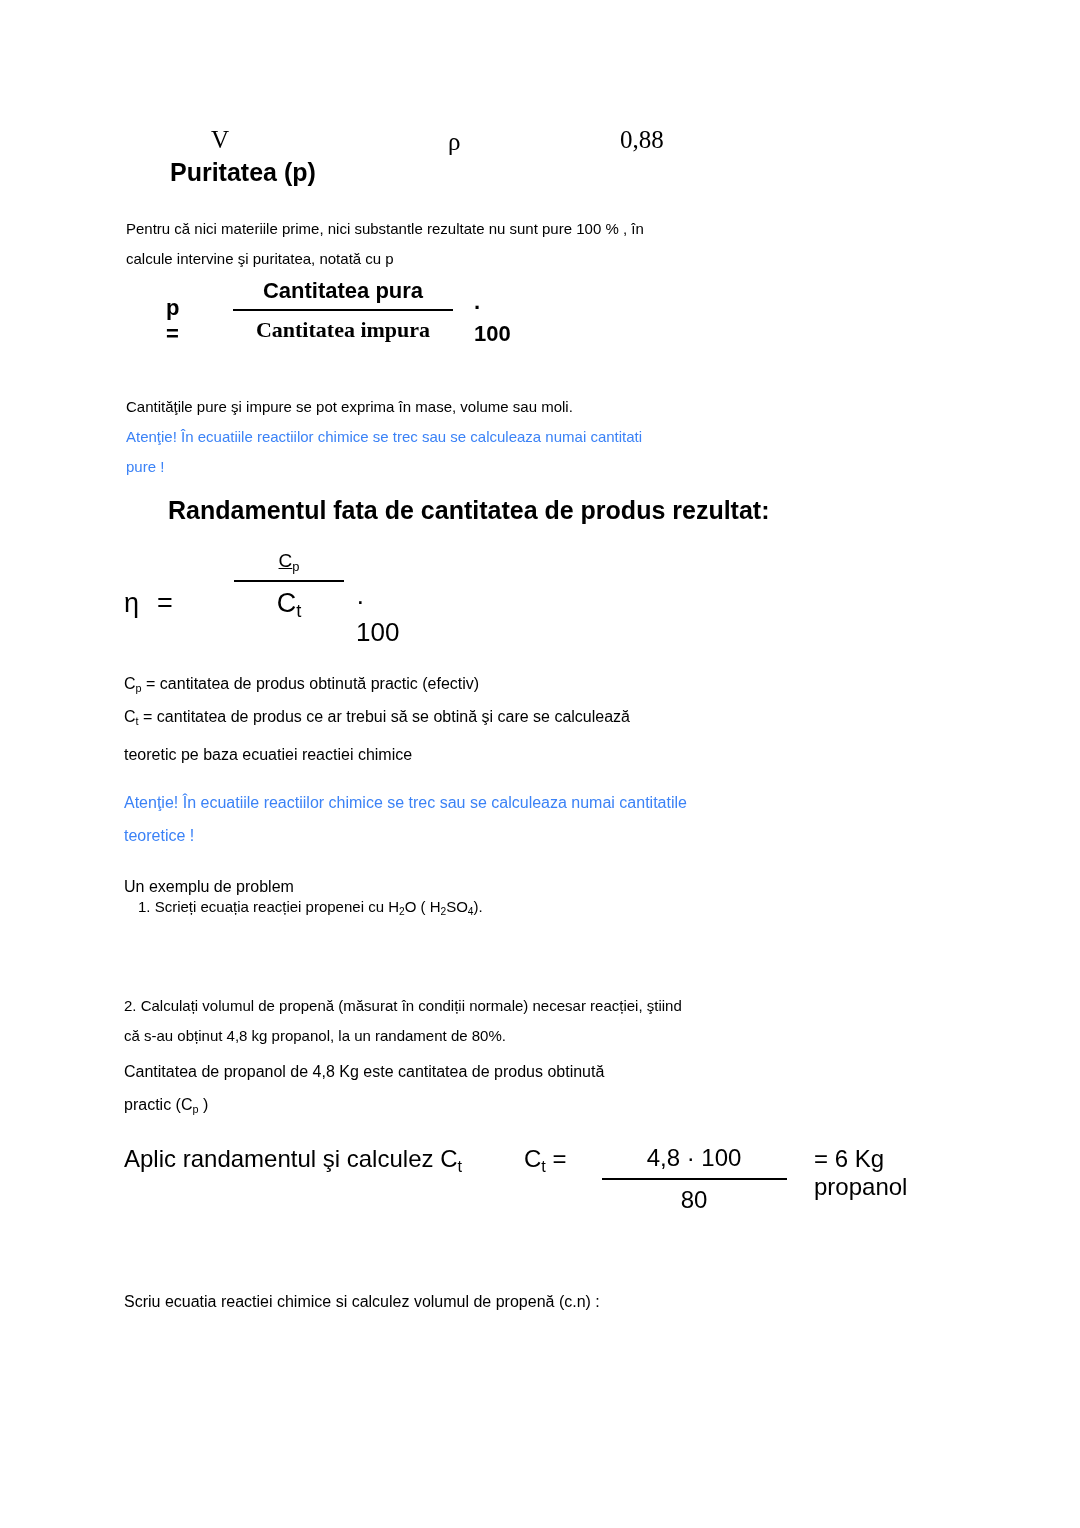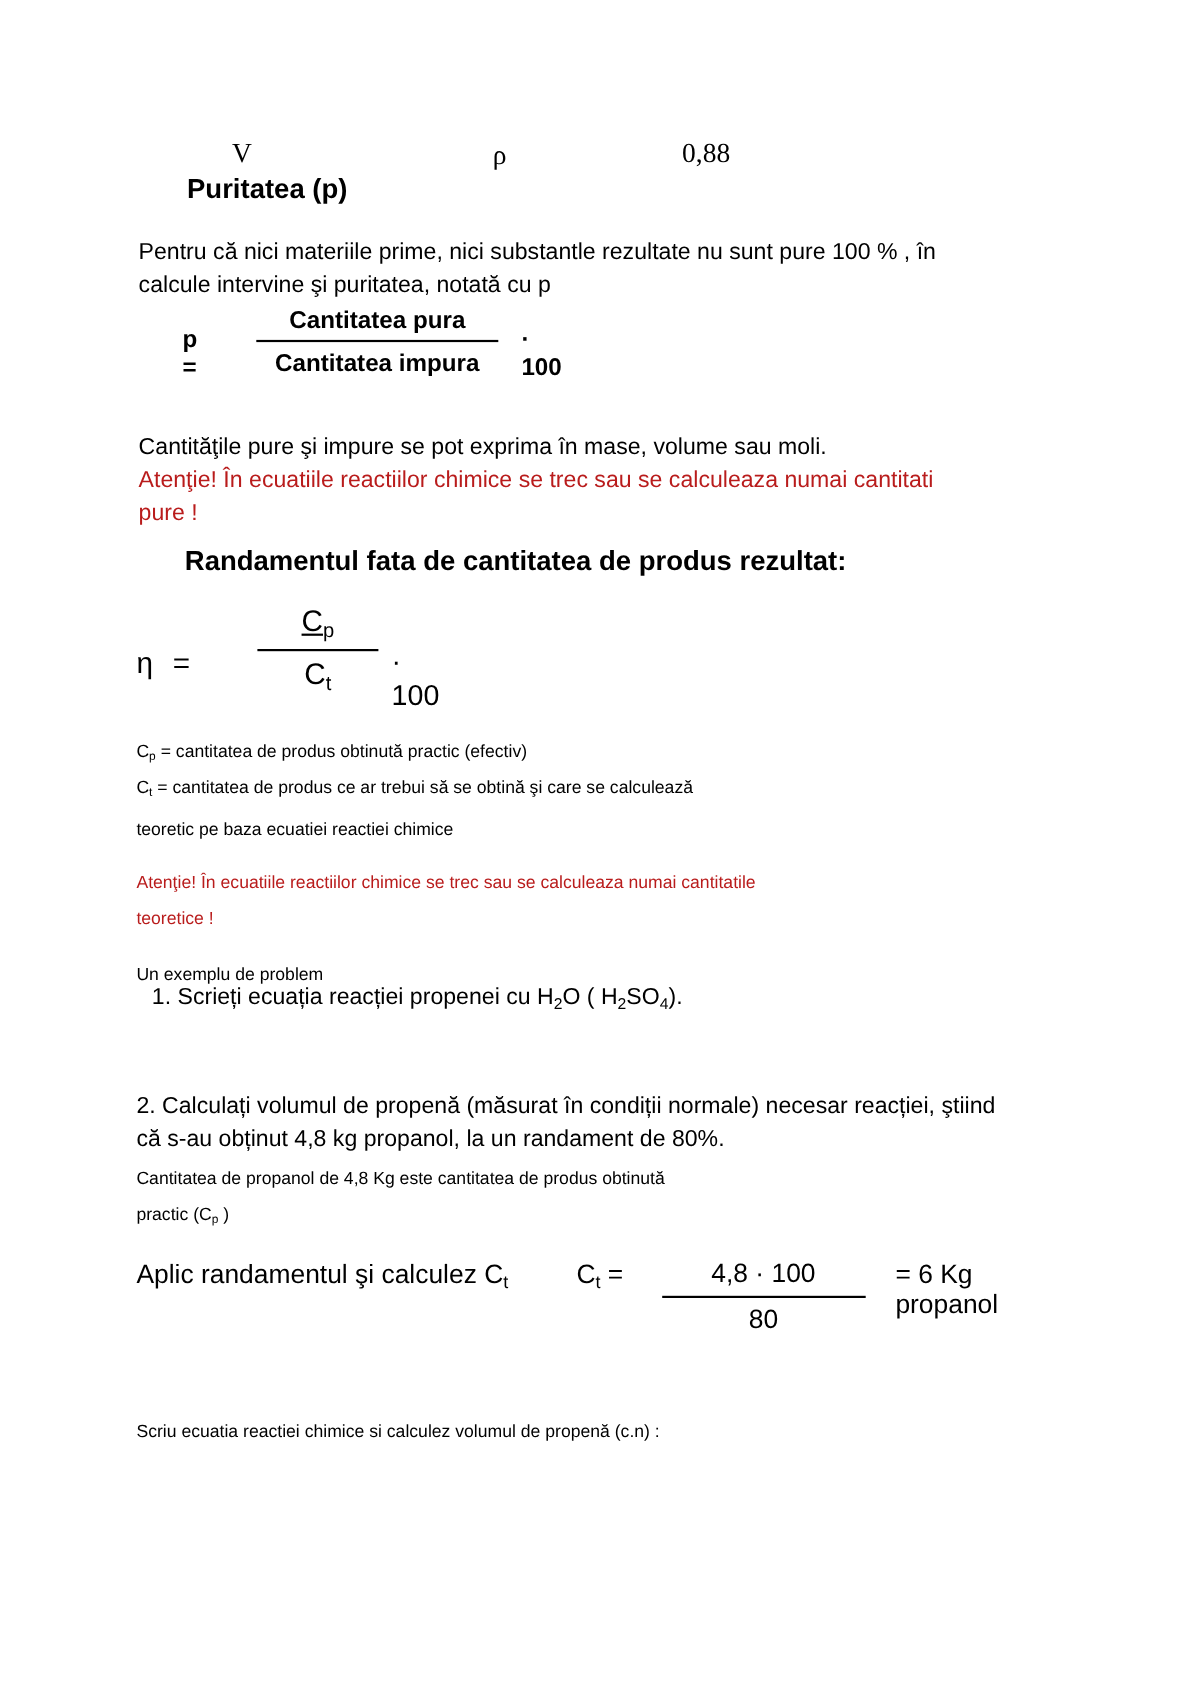--- a/index.html
+++ b/index.html
@@ -38,28 +38,28 @@
   .top-row .num { position: absolute; left: 494px; top: 0; }
 
   
   .h-bold {
     position: absolute;
     font-weight: bold;
     font-size: 25px;
   }
   .para {
     position: absolute;
-    font-size: 21px;
+    font-size: 15px;
     line-height: 30px;
   }
   .para.big {
     font-size: 16px;
     line-height: 33px;
   }
-  .red { color: #b91c1c; }
+  .red { color: #3b82f6; }
 
   
   #purity-formula {
     position: absolute;
     left: 126px;
     top: 262px;
     font-weight: bold;
     font-size: 22px;
   }
   #purity-formula .peq {
@@ -74,21 +74,21 @@
     width: 240px;
     text-align: center;
   }
   #purity-formula .frac .numer { display: block; padding-bottom: 3px; margin-top: 16px; }
   #purity-formula .frac .bar {
     display: block;
     border-top: 2px solid #000;
     width: 220px;
     margin: 2px auto 4px auto;
   }
-  #purity-formula .frac .denom { display: block; padding-top: 2px; }
+  #purity-formula .frac .denom { display: block; padding-top: 2px; font-family: Liberation Serif, serif; }
   #purity-formula .times100 {
     position: absolute;
     left: 348px;
     top: 33px;
   }
 
   
   #eta-formula {
     position: absolute;
     left: 124px;
@@ -107,21 +107,21 @@
     top: 38px;
     font-size: 27px;
   }
   #eta-formula .frac {
     position: absolute;
     left: 95px;
     top: 0;
     width: 140px;
     text-align: center;
   }
-  #eta-formula .frac .numer { display: block; font-size: 27px; text-decoration: underline; }
+  #eta-formula .frac .numer { display: block; font-size: 19px; text-decoration: underline; }
   #eta-formula .frac .bar {
     display: block;
     border-top: 2px solid #000;
     width: 110px;
     margin: 6px auto 6px auto;
   }
   #eta-formula .frac .denom { display: block; font-size: 27px; }
   #eta-formula .times100 {
     position: absolute;
     left: 232px;

